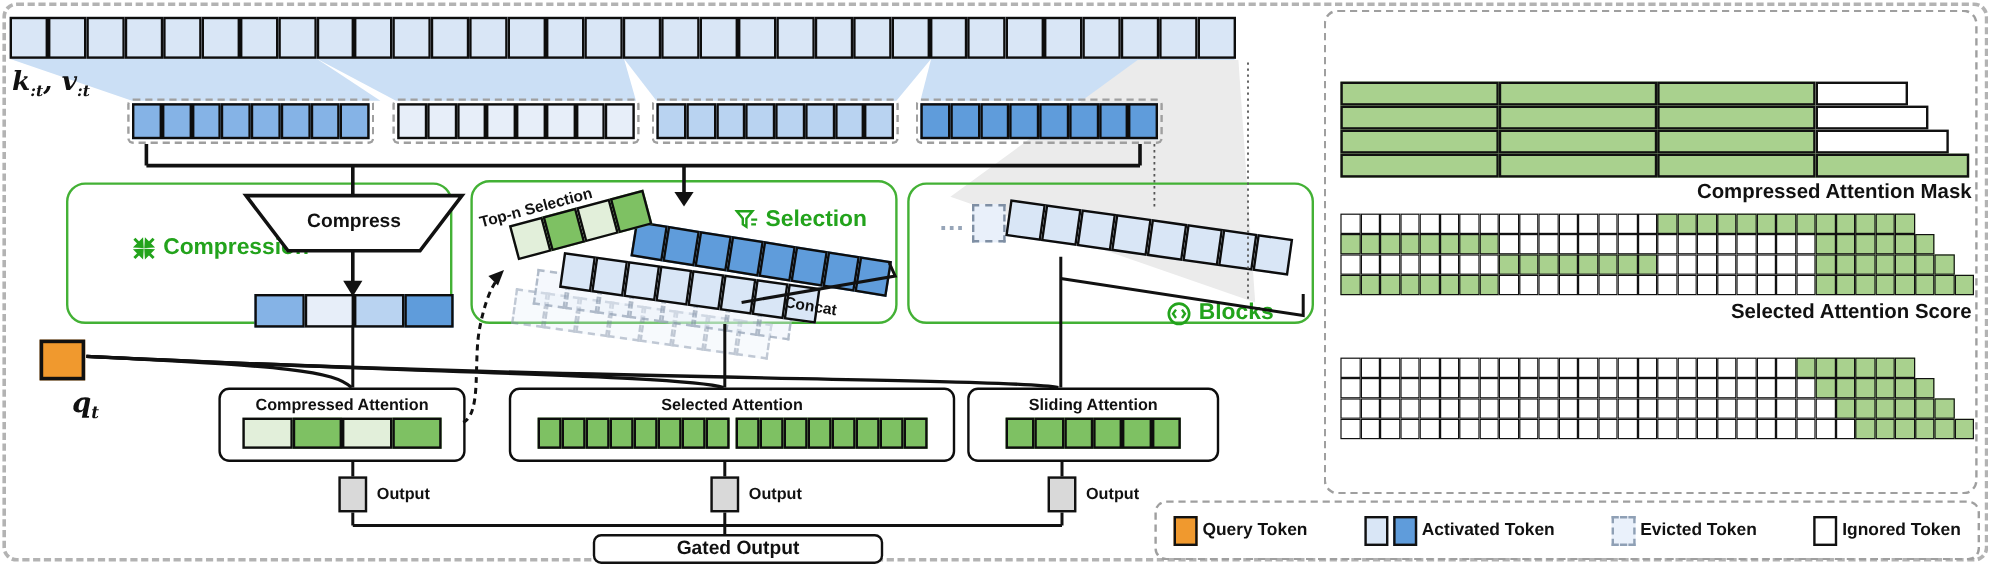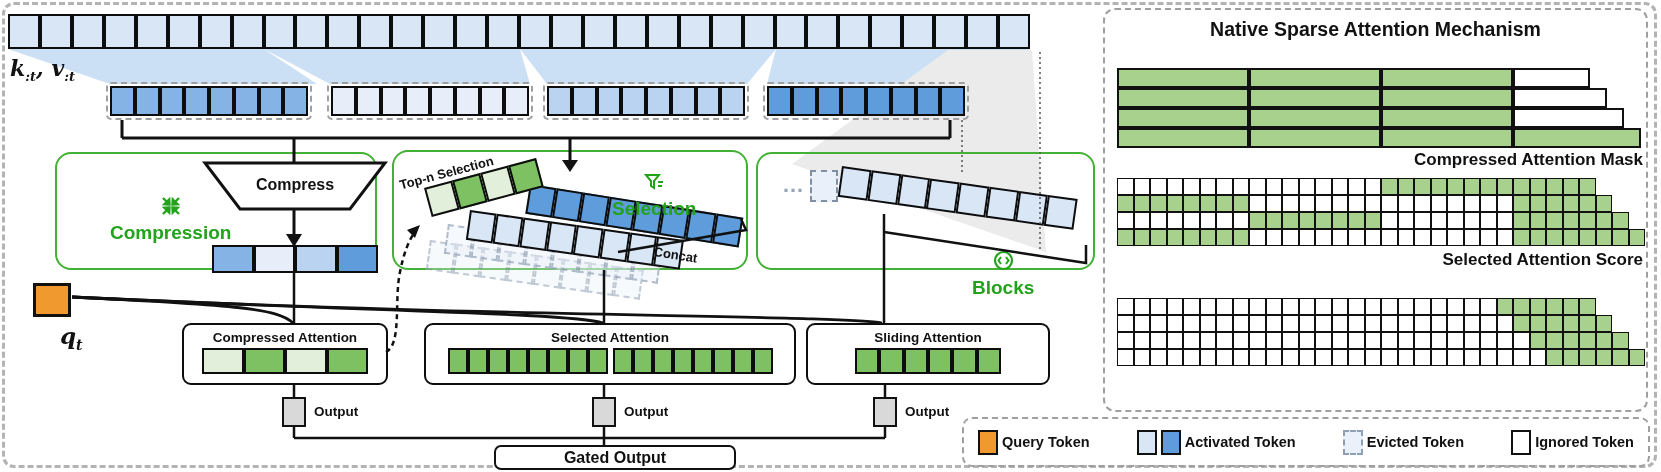--- a/index.html
+++ b/index.html
@@ -10,21 +10,21 @@
   
   .outer-frame{left:2px;top:2px;width:1655px;height:466px;border:3px dashed #b3b3b3;border-radius:12px;}
   
   .trow{display:flex;}
   .trow .tok{flex:1;border:2.5px solid #0d0d0d;box-sizing:border-box;}
   .block-wrap{border:2.5px dashed #9f9f9f;border-radius:5px;padding:2px;background:transparent;}
   .block-wrap .trow{height:30px;}
   
   .gbox{border:2px solid #43b135;border-radius:16px;background:#fff;}
   .gbox.clear{background:transparent;}
-  .green-label{color:#23a31c;font-weight:bold;display:flex;align-items:center;gap:6px;flex-direction:column;}
+  .green-label{color:#23a31c;font-weight:bold;display:flex;align-items:center;gap:6px;}
   
   .attn{border:2.5px solid #0d0d0d;border-radius:9px;background:#fff;}
   .attn .title{text-align:center;font-weight:bold;font-size:13.5px;margin-top:5px;}
   .cellgroups{display:flex;gap:5px;justify-content:center;margin-top:3px;}
   .cellgroups .trow{height:26px;}
   
   .ghost .tok{background:rgba(231,238,249,.55)!important;border:2px dashed #97a5b8;}
   .evicted-tok{border:2.5px dashed #7f8fa4;background:#e9f0fa;}
   
   .mrow{display:flex;}
@@ -324,21 +324,21 @@
     <div class="title">Compressed Attention</div>
     <div class="cellgroups">
       <div class="trow" style="width:166px;">
           <div class="tok" style="background: rgb(226, 239, 218);"></div>
           <div class="tok" style="background: rgb(126, 193, 99);"></div>
           <div class="tok" style="background: rgb(226, 239, 218);"></div>
           <div class="tok" style="background: rgb(126, 193, 99);"></div>
         </div>
     </div>
   </div>
-  <div class="abs attn" style="left:806px;top:323px;width:244px;height:62px;z-index:4;">
+  <div class="abs attn" style="left:806px;top:323px;width:210px;height:62px;z-index:4;">
     <div class="title">Sliding Attention</div>
     <div class="cellgroups">
       <div class="trow" style="width:146px;">
           <div class="tok" style="background: rgb(126, 193, 99);"></div>
           <div class="tok" style="background: rgb(126, 193, 99);"></div>
           <div class="tok" style="background: rgb(126, 193, 99);"></div>
           <div class="tok" style="background: rgb(126, 193, 99);"></div>
           <div class="tok" style="background: rgb(126, 193, 99);"></div>
           <div class="tok" style="background: rgb(126, 193, 99);"></div>
         </div>
@@ -350,21 +350,20 @@
   <div class="abs out-node" style="left:592px;top:397px;width:24px;height:30px;z-index:4;"></div>
   <div class="abs lbl" style="left:624px;top:404px;font-size:13.5px;z-index:4;">Output</div>
   <div class="abs out-node" style="left:873px;top:397px;width:24px;height:30px;z-index:4;"></div>
   <div class="abs lbl" style="left:905px;top:404px;font-size:13.5px;z-index:4;">Output</div>
 
   <div class="abs gated" style="left:494px;top:445px;width:242px;height:25px;z-index:6;">
     <span>Gated Output</span>
   </div>
 
   <div class="abs" style="left:1103px;top:8px;width:545px;height:404px;border:2px dashed #9f9f9f;border-radius:12px;z-index:2;"></div>
-  <div class="abs lbl" style="left:1103px;top:18px;width:545px;text-align:center;font-size:19.5px;z-index:3;">Native Sparse Attention Mechanism</div>
 
   <div class="abs mblocks" style="left:1117px;top:68px;z-index:3;">
       <div class="mrow">
         <div class="mcell" style="width: 132px; background: rgb(169, 209, 142);"></div>
         <div class="mcell" style="width: 132px; background: rgb(169, 209, 142);"></div>
         <div class="mcell" style="width: 132px; background: rgb(169, 209, 142);"></div>
         <div class="mcell" style="width: 77px; background: rgb(255, 255, 255);"></div>
       </div>
       <div class="mrow">
         <div class="mcell" style="width: 132px; background: rgb(169, 209, 142);"></div>

